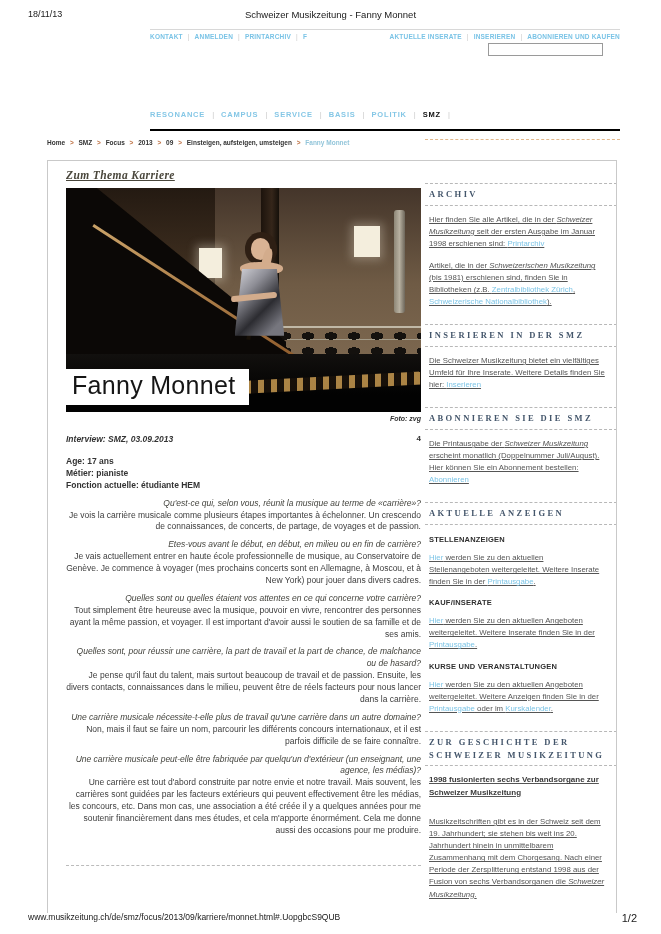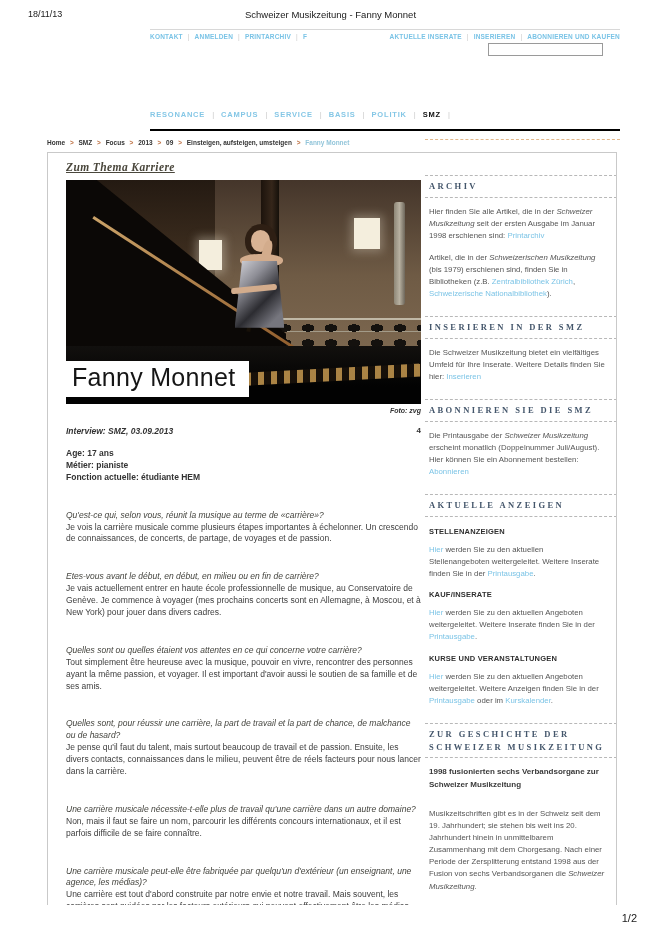--- a/index.html
+++ b/index.html
@@ -27,21 +27,21 @@
   .mainnav .active{color:#111;}
   .blackline{position:absolute;left:150px;top:129px;width:470px;height:2px;background:#000;}
 
   
   .breadcrumb{position:absolute;left:47px;top:139px;width:573px;font-size:6.5px;font-weight:bold;color:#333;}
   .breadcrumb .bsep{color:#c0764a;margin:0 3px;}
   .breadcrumb .last{color:#92c5da;}
   .sidebar-topline{position:absolute;left:425px;top:139px;width:195px;border-top:1px dashed #e2b88c;}
 
   
-  .content{position:absolute;left:47px;top:152px;width:570px;height:753px;border:1px solid #c9c9c9;
+  .content{position:absolute;left:47px;top:160px;width:570px;height:753px;border:1px solid #c9c9c9;
            border-bottom:none;box-sizing:border-box;overflow:hidden;}
 
   
   .article{position:absolute;left:18px;top:8px;width:355px;}
   .kicker{font-family:"Liberation Serif",serif;font-style:italic;font-weight:bold;font-size:11.5px;
           color:#4a473c;text-decoration:underline;letter-spacing:.4px;}
   .photo{position:relative;width:355px;height:224px;margin-top:7px;overflow:hidden;background:#241a12;}
   .abs{position:absolute;}
   .ph-base{inset:0;background:linear-gradient(180deg,#241a12 0%,#3a2b1d 30%,#5d4a34 58%,#6e5640 72%,#7c5f41 100%);}
   .ph-wall{left:42%;top:0;width:58%;height:78%;background:linear-gradient(180deg,#44352a 0%,#6f5b45 55%,#7d6850 100%);}
@@ -73,32 +73,32 @@
      background:linear-gradient(135deg,#d8d8de 0%,#8e8e96 30%,#2c2c31 60%,#76767e 85%);
      -webkit-clip-path:polygon(15% 0,85% 0,100% 100%,0 100%);clip-path:polygon(15% 0,85% 0,100% 100%,0 100%);}
   .ph-arm2{left:46.5%;top:47.5%;width:13%;height:2.6%;background:#d3ac8c;border-radius:4px;transform:rotate(-6deg);}
   .photo-title{position:absolute;left:0;bottom:7px;background:#fff;padding:2px 14px 5px 6px;
      font-size:25px;color:#151515;letter-spacing:.3px;}
   .credit{text-align:right;font-style:italic;font-weight:bold;font-size:7px;color:#333;margin-top:3px;}
   .meta-row{display:flex;justify-content:space-between;margin-top:12px;font-size:8.5px;color:#333;}
   .byline{font-style:italic;font-weight:bold;}
   .pagemark{font-weight:bold;font-size:8px;}
   .bio{margin-top:12px;font-weight:bold;font-size:8.5px;line-height:1.4;color:#333;}
-  .qa-block{margin-top:26px;font-size:8.5px;line-height:1.4;}
+  .qa-block{margin-top:6px;font-size:8.5px;line-height:1.4;text-align:right;}
   .q{font-style:italic;color:#45453f;}
   .a{color:#3d3d3d;}
   .divider{border-top:1px dashed #bbb;margin-top:28px;width:100%;}
 
   
   .sidebar{position:absolute;left:377px;top:0;width:192px;}
   .sb-h{font-family:"Liberation Serif",serif;font-size:8.5px;font-weight:bold;letter-spacing:2.4px;
         color:#44566b;padding:4px 2px 4px 4px;border-top:1px dashed #b8b8b8;border-bottom:1px dashed #b8b8b8;
         line-height:1.5;margin-top:16px;}
   .sb-h.first{margin-top:22px;}
-  .sb-p{padding:0 12px 0 4px;font-size:7.8px;line-height:1.55;color:#555;margin:8px 0 10px;}
+  .sb-p{padding:0 12px 0 4px;font-size:7.8px;line-height:1.55;color:#555;margin:8px 0 10px;text-decoration:underline;}
   .sb-sub{padding:0 4px;font-size:7.5px;font-weight:bold;color:#2f2f2f;margin:10px 0 4px;letter-spacing:.2px;}
   .lk{color:#7cc4e6;cursor:pointer;}
   .it{font-style:italic;}
   .bd{display:block;font-weight:bold;color:#3a3a3a;font-size:8px;margin-bottom:17px;}
 
   
   .footer-url{position:absolute;left:28px;top:912px;font-size:8.5px;color:#1a1a1a;}
   .footer-page{position:absolute;right:24px;top:912px;font-size:11px;color:#1a1a1a;}
 </style>
 </head>
@@ -234,21 +234,21 @@
         <div class="a">Une carrière est tout d'abord construite par notre envie et notre travail. Mais souvent, les carrières sont guidées par les facteurs extérieurs qui peuvent effectivement être les médias, les concours, etc. Dans mon cas, une association a été créée il y a quelques années pour me soutenir financièrement dans mes études, et cela m'apporte énormément. Cela me donne aussi des occasions pour me produire.</div>
       </div>
 
       <div class="divider"></div>
 
     </div>
 
     <div class="sidebar">
       <div class="sb-h first">ARCHIV</div>
       <div class="sb-p"><span>Hier finden Sie alle Artikel, die in der </span><span class="it">Schweizer Musikzeitung</span><span> seit der ersten Ausgabe im Januar 1998 erschienen sind: </span><span class="lk">Printarchiv</span></div>
-      <div class="sb-p"><span>Artikel, die in der </span><span class="it">Schweizerischen Musikzeitung</span><span> (bis 1979) erschienen sind, finden Sie in Bibliotheken (z.B. </span><span class="lk">Zentralbibliothek Zürich</span><span>, </span><span class="lk">Schweizerische Nationalbibliothek</span><span>).</span></div>
+      <div class="sb-p"><span>Artikel, die in der </span><span class="it">Schweizerischen Musikzeitung</span><span> (bis 1981) erschienen sind, finden Sie in Bibliotheken (z.B. </span><span class="lk">Zentralbibliothek Zürich</span><span>, </span><span class="lk">Schweizerische Nationalbibliothek</span><span>).</span></div>
 
       <div class="sb-h">INSERIEREN IN DER SMZ</div>
       <div class="sb-p"><span>Die Schweizer Musikzeitung bietet ein vielfältiges Umfeld für Ihre Inserate. Weitere Details finden Sie hier: </span><span class="lk">Inserieren</span></div>
 
       <div class="sb-h">ABONNIEREN SIE DIE SMZ</div>
       <div class="sb-p"><span>Die Printausgabe der </span><span class="it">Schweizer Musikzeitung</span><span> erscheint monatlich (Doppelnummer Juli/August). Hier können Sie ein Abonnement bestellen: </span><span class="lk">Abonnieren</span></div>
 
       <div class="sb-h">AKTUELLE ANZEIGEN</div>
       <div class="sb-sub">STELLENANZEIGEN</div>
       <div class="sb-p"><span class="lk">Hier</span><span> werden Sie zu den aktuellen Stellenangeboten weitergeleitet. Weitere Inserate finden Sie in der </span><span class="lk">Printausgabe</span><span>.</span></div>
@@ -258,15 +258,16 @@
       <div class="sb-p"><span class="lk">Hier</span><span> werden Sie zu den aktuellen Angeboten weitergeleitet. Weitere Anzeigen finden Sie in der </span><span class="lk">Printausgabe</span><span> oder im </span><span class="lk">Kurskalender</span><span>.</span></div>
 
       <div class="sb-h">ZUR GESCHICHTE DER SCHWEIZER MUSIKZEITUNG</div>
       <div class="sb-p"><span class="bd">1998 fusionierten sechs Verbandsorgane zur Schweizer Musikzeitung</span><span>Musikzeitschriften gibt es in der Schweiz seit dem 19. Jahrhundert; sie stehen bis weit ins 20. Jahrhundert hinein in unmittelbarem Zusammenhang mit dem Chorgesang. Nach einer Periode der Zersplitterung entstand 1998 aus der Fusion von sechs Verbandsorganen die </span><span class="it">Schweizer Musikzeitung</span><span>.</span></div>
       <div class="sb-p"><span>2008 feierte die Schweizer Musikzeitung ihr 10-jähriges Bestehen. Dies war der Anlass, einen Blick auf ihre lange Vorgeschichte zu werfen. Siehe Artikel </span></div>
 
     </div>
 
   </div>
 
+  <div class="footer-url">www.musikzeitung.ch/de/smz/focus/2013/09/karriere/monnet.html#.UopgbcS9QUB</div>
   <div class="footer-page">1/2</div>
 
 </div>
 
 </body></html>

